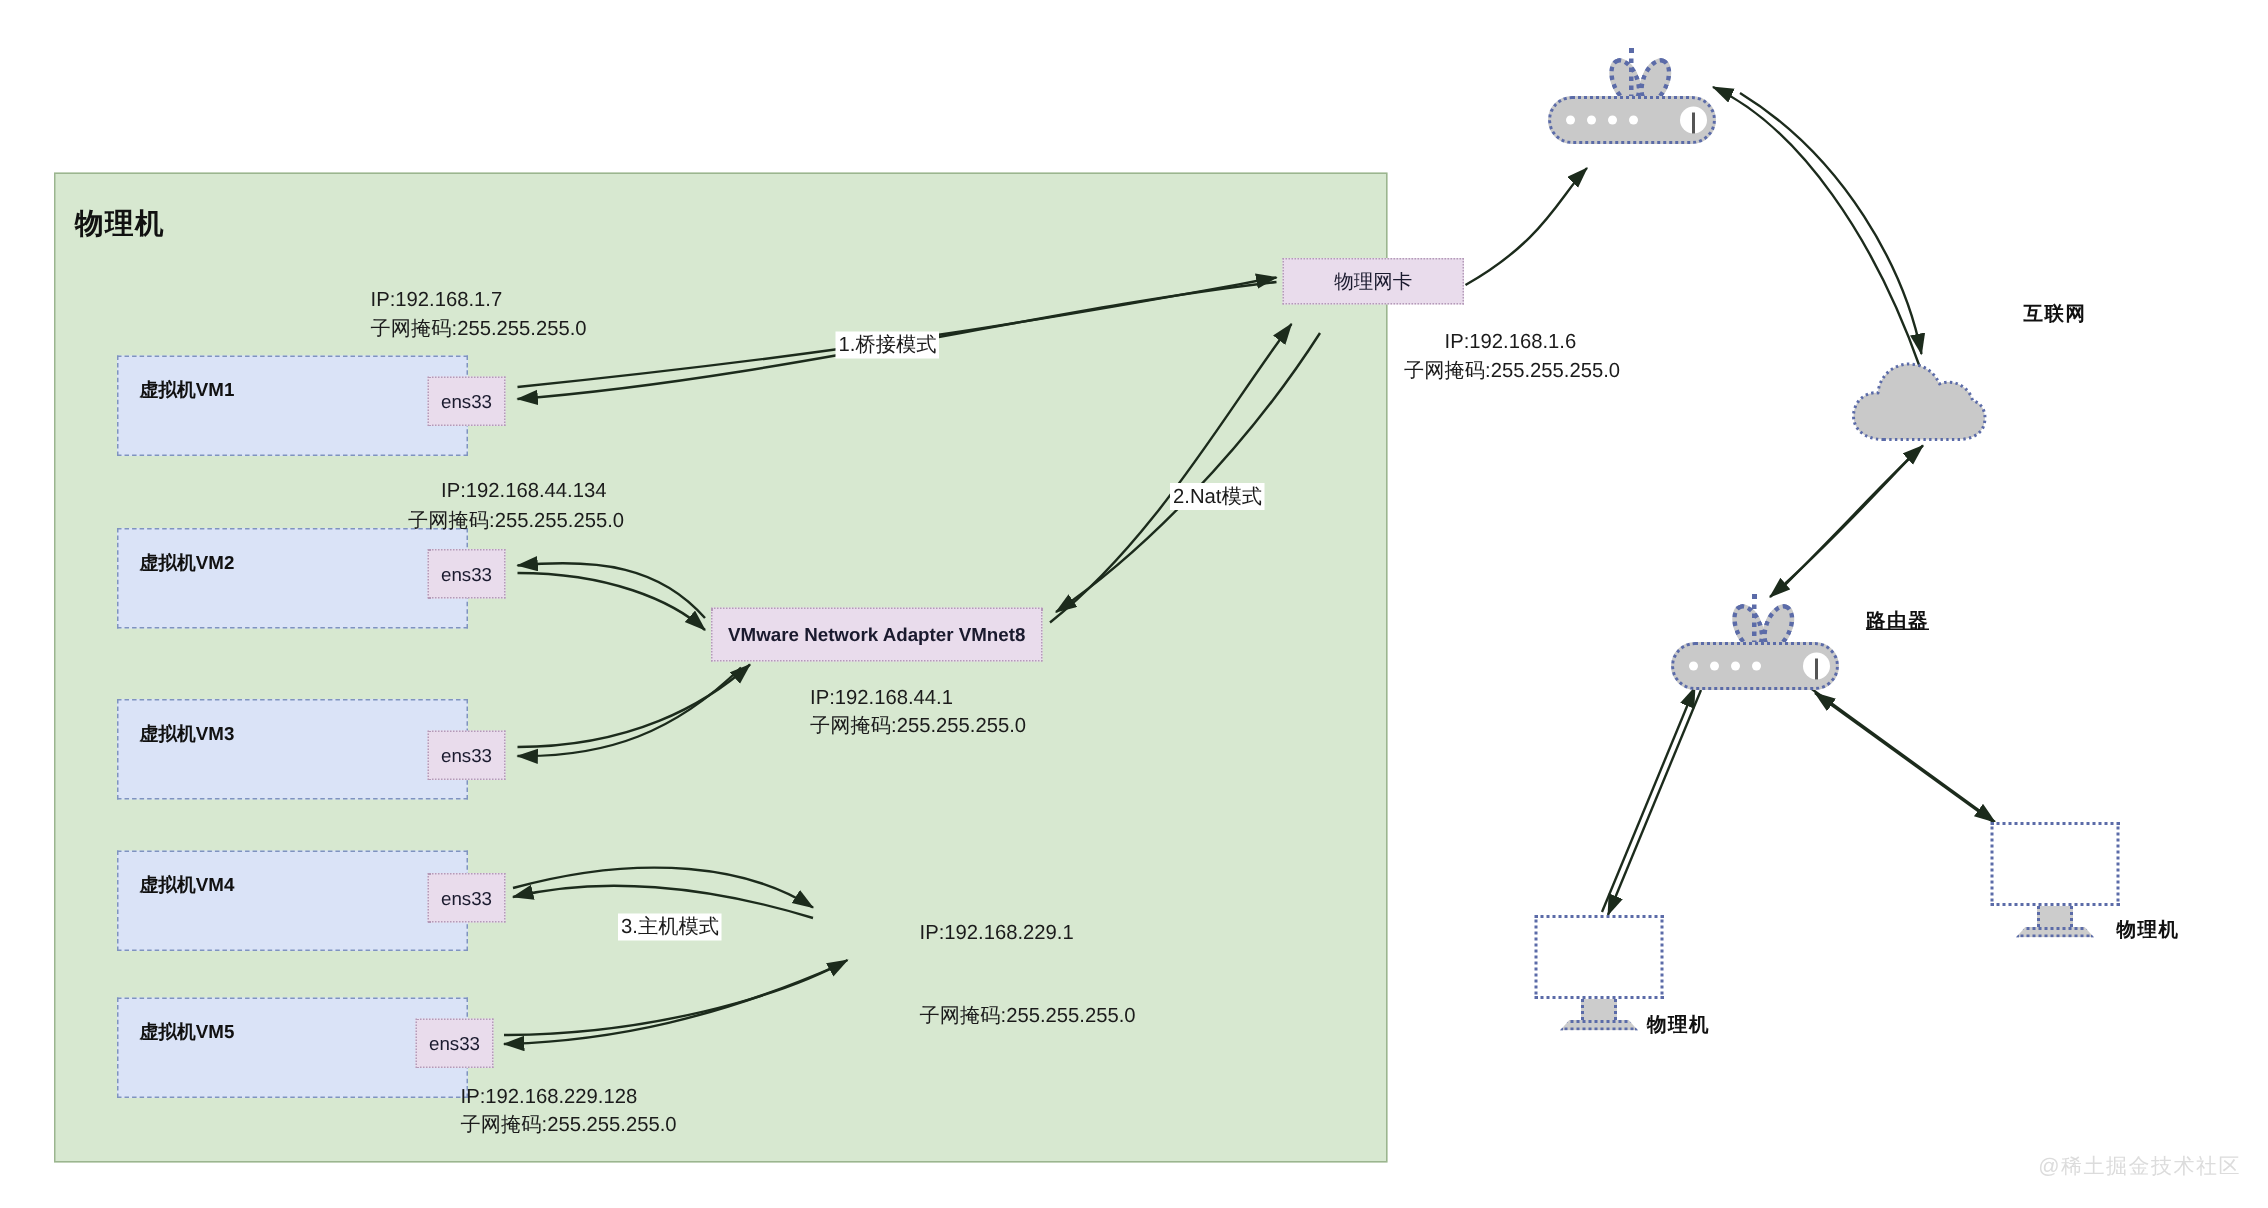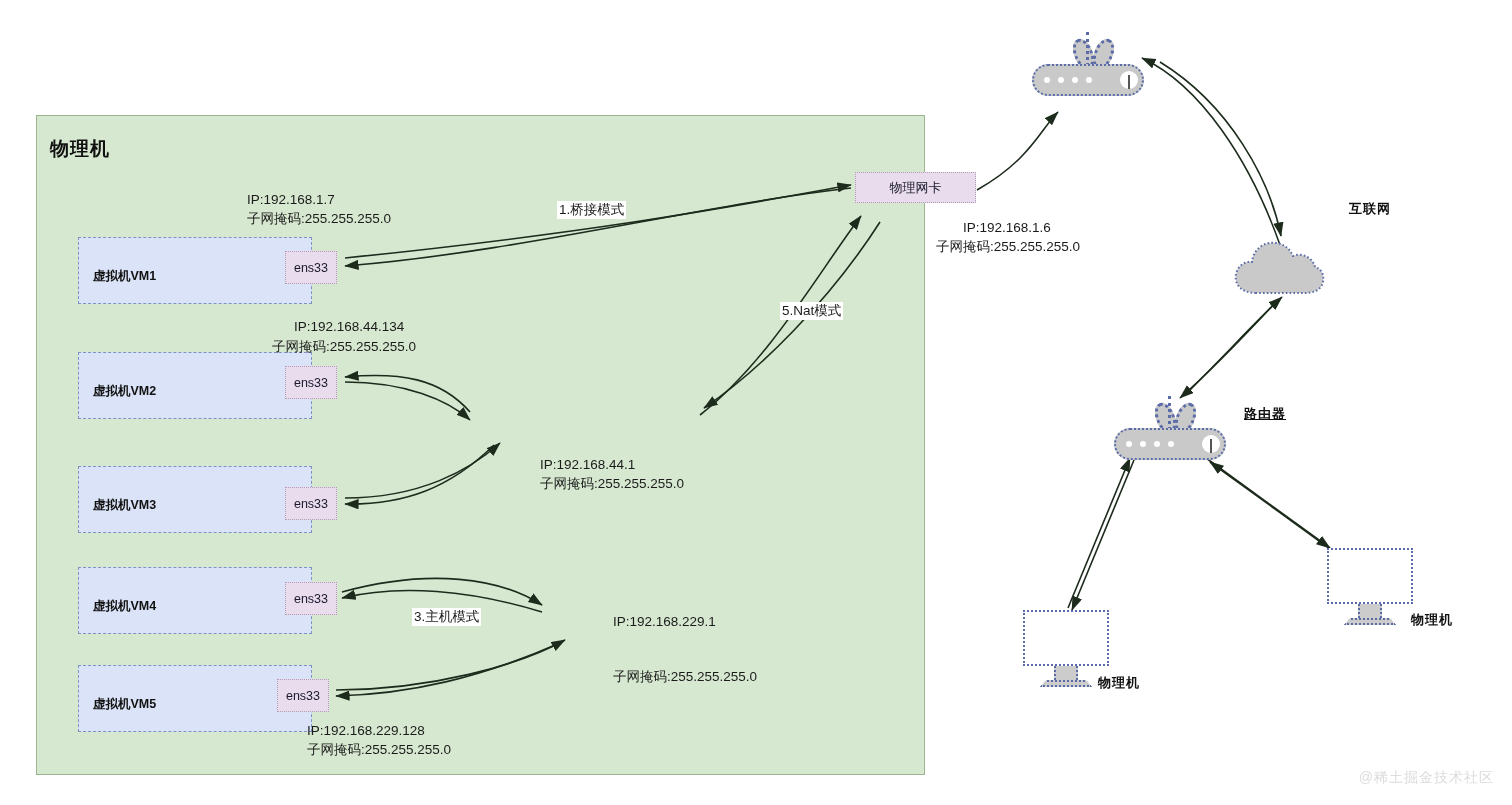--- a/index.html
+++ b/index.html
@@ -9,34 +9,34 @@
 
   
   .host-box{position:absolute;left:36px;top:115px;width:889px;height:660px;
             background:#d7e8d0;border:1px solid #9bb58f;box-sizing:border-box;}
   .host-title{position:absolute;left:50px;top:136px;font-size:19px;font-weight:bold;
               color:#111;letter-spacing:1px;}
 
   
   .vm-box{position:absolute;width:234px;height:67px;background:#dae3f7;
           border:1px dashed #7f93bf;box-sizing:border-box;}
-  .vm-label{position:absolute;font-size:12.5px;font-weight:bold;color:#111;margin-top:16px;}
+  .vm-label{position:absolute;font-size:12.5px;font-weight:bold;color:#111;}
 
   
   .pbox{position:absolute;background:#e9dcec;border:1px dotted #b49ab8;
         box-sizing:border-box;display:flex;align-items:center;justify-content:center;
         color:#1a1a2e;}
   .ens{width:52px;height:33px;font-size:12.5px;}
   .vmnet{height:36px;font-size:12.5px;font-weight:bold;}
   .nic{width:121px;height:31px;font-size:13px;}
 
   
   .txt{position:absolute;font-size:13.5px;color:#1b1b1b;line-height:19px;white-space:pre;}
   .edge-label{position:absolute;font-size:13.5px;color:#1b1b1b;background:#ffffff;
-              padding:0 2px;white-space:nowrap;}
+              padding:0 2px;white-space:nowrap;margin-top:20px;}
   .big-label{position:absolute;font-size:13px;font-weight:bold;color:#111;letter-spacing:1px;}
 
   
   svg.links{position:absolute;left:0;top:0;width:1512px;height:805px;overflow:visible;}
 
   
   .router{position:absolute;}
   .router .body{position:absolute;left:0;top:46px;width:112px;height:32px;
                 background:#c9c9c9;border:2px dotted #5b6ba8;border-radius:16px;
                 box-sizing:border-box;}
@@ -85,20 +85,21 @@
 
   <div class="vm-box" style="left:78px;top:665px;"></div>
   <div class="vm-label" style="left:93px;top:680px;">虚拟机VM5</div>
 
   <div class="pbox ens" style="left:285px;top:251px;">ens33</div>
   <div class="pbox ens" style="left:285px;top:366px;">ens33</div>
   <div class="pbox ens" style="left:285px;top:487px;">ens33</div>
   <div class="pbox ens" style="left:285px;top:582px;">ens33</div>
   <div class="pbox ens" style="left:277px;top:679px;">ens33</div>
 
+  <div class="pbox vmnet" style="left:474px;top:405px;width:221px;">VMware Network Adapter VMnet8</div>
   <div class="pbox nic" style="left:855px;top:172px;">物理网卡</div>
 
   <div class="txt" style="left:247px;top:190px;">IP:192.168.1.7</div>
   <div class="txt" style="left:247px;top:209px;">子网掩码:255.255.255.0</div>
 
   <div class="txt" style="left:294px;top:317px;">IP:192.168.44.134</div>
   <div class="txt" style="left:272px;top:337px;">子网掩码:255.255.255.0</div>
 
   <div class="txt" style="left:540px;top:455px;">IP:192.168.44.1</div>
   <div class="txt" style="left:540px;top:474px;">子网掩码:255.255.255.0</div>
@@ -150,22 +151,22 @@
 
       <path d="M1134,460 L1072,610" marker-end="url(#ah)"></path>
       <path d="M1068,608 L1130,458" marker-end="url(#ah)"></path>
 
       <path d="M1206,458 L1330,548" marker-end="url(#ah)"></path>
       <path d="M1333,551 L1210,462" marker-end="url(#ah)"></path>
     </g>
   </svg>
 
   <div class="edge-label" style="left:557px;top:201px;">1.桥接模式</div>
-  <div class="edge-label" style="left:780px;top:302px;">5.Nat模式</div>
-  <div class="edge-label" style="left:412px;top:608px;text-align:center;">3.主机模式</div>
+  <div class="edge-label" style="left:780px;top:302px;">2.Nat模式</div>
+  <div class="edge-label" style="left:412px;top:589px;text-align:center;">3.主机模式</div>
 
   <div class="router" style="left:1032px;top:18px;">
     <div class="ant" style="left:42px;top:20px;transform:rotate(-22deg);"></div>
     <div class="ant" style="left:62px;top:20px;transform:rotate(22deg);"></div>
     <div class="mast"></div>
     <div class="body"></div>
     <div class="led" style="left:12px;"></div>
     <div class="led" style="left:26px;"></div>
     <div class="led" style="left:40px;"></div>
     <div class="led" style="left:54px;"></div>

